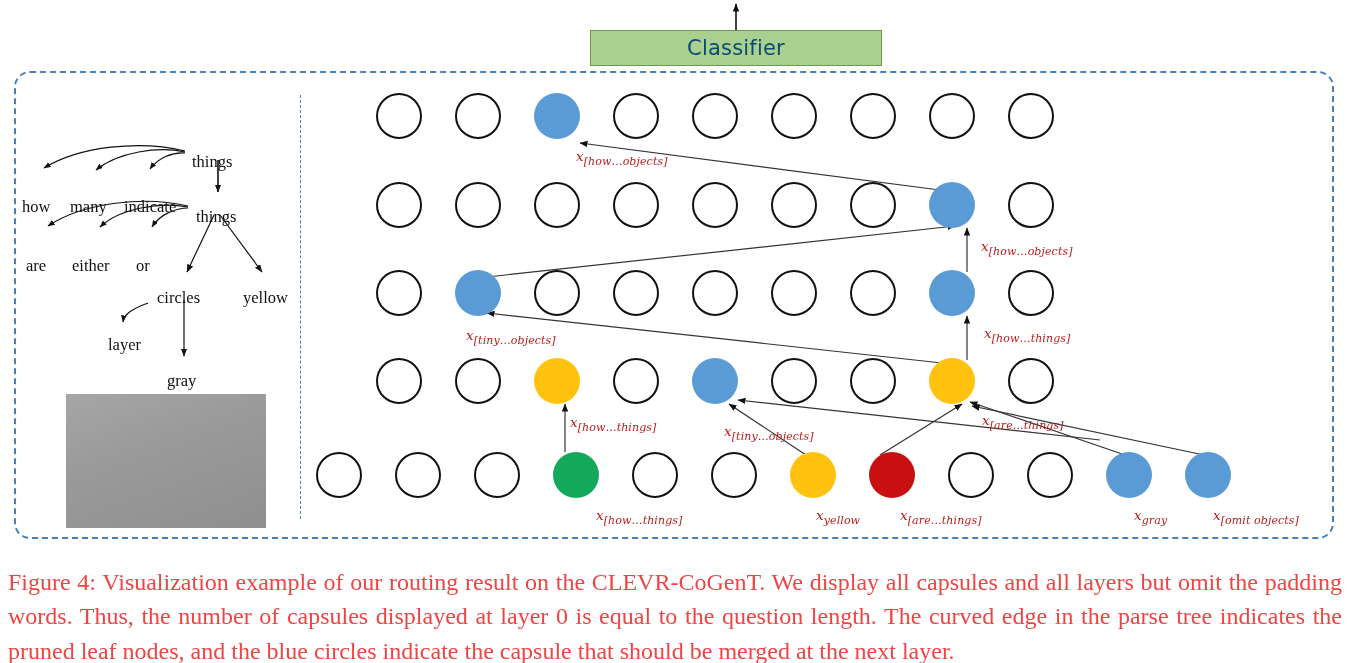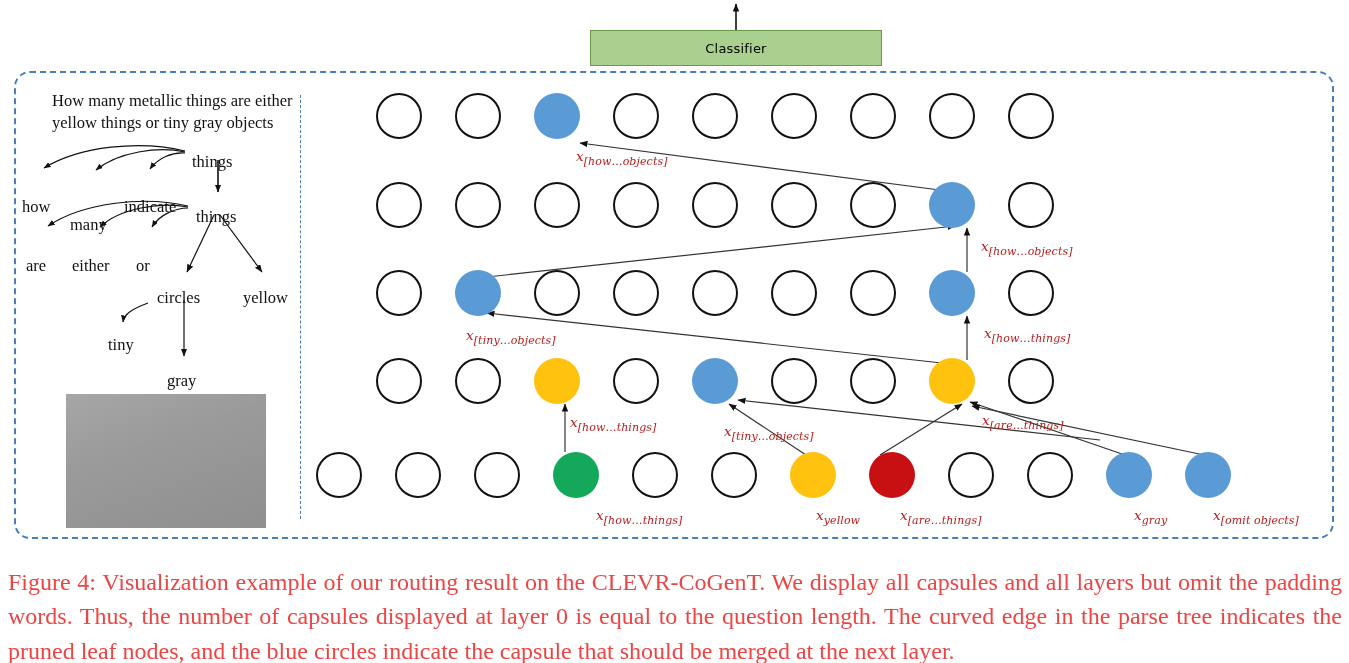--- a/index.html
+++ b/index.html
@@ -24,22 +24,22 @@
 
   
   .classifier-box {
     position: absolute;
     left: 590px; top: 30px;
     width: 292px; height: 36px;
     background: #a9d08e;
     border: 1px solid #6a9a4a;
     display: flex; align-items: center; justify-content: center;
     font-family: "DejaVu Sans", sans-serif;
-    font-size: 13px;
-    color: #000000;
+    font-size: 21px;
+    color: #0c4a6e;
     letter-spacing: .2px;
   }
 
   
   .dashed-panel {
     position: absolute;
     left: 14px; top: 71px;
     width: 1320px; height: 468px;
     border: 2px dashed #4a7ebb;
     border-radius: 16px;
@@ -216,33 +216,32 @@
     </g>
   </svg>
 
   <div class="classifier-box">
     <span>Classifier</span>
   </div>
 
   <div class="dashed-panel"></div>
   <div class="dashed-divider"></div>
 
-  <div class="question-text">How many metallic things are either yellow things or tiny gray objects</div>
 
   <div class="tree-word" style="left:192px; top:152px;">things</div>
   <div class="tree-word" style="left:22px;  top:197px;">how</div>
-  <div class="tree-word" style="left:70px;  top:215px;">many</div>
+  <div class="tree-word" style="left:70px;  top:197px;">many</div>
   <div class="tree-word" style="left:124px; top:197px;">indicate</div>
   <div class="tree-word" style="left:196px; top:207px;">things</div>
   <div class="tree-word" style="left:26px;  top:256px;">are</div>
   <div class="tree-word" style="left:72px;  top:256px;">either</div>
   <div class="tree-word" style="left:136px; top:256px;">or</div>
   <div class="tree-word" style="left:157px; top:288px;">circles</div>
   <div class="tree-word" style="left:243px; top:288px;">yellow</div>
-  <div class="tree-word" style="left:108px; top:335px;">tiny</div>
+  <div class="tree-word" style="left:108px; top:335px;">layer</div>
   <div class="tree-word" style="left:167px; top:371px;">gray</div>
 
   <div class="clevr-scene"></div>
 
   <div id="capsule-layer-host">
       <div class="capsule" style="left: 376px; top: 93px;"></div>
       <div class="capsule" style="left: 455px; top: 93px;"></div>
       <div class="capsule filled" style="left: 534px; top: 93px; background: rgb(91, 155, 213);"></div>
       <div class="capsule" style="left: 613px; top: 93px;"></div>
       <div class="capsule" style="left: 692px; top: 93px;"></div>

